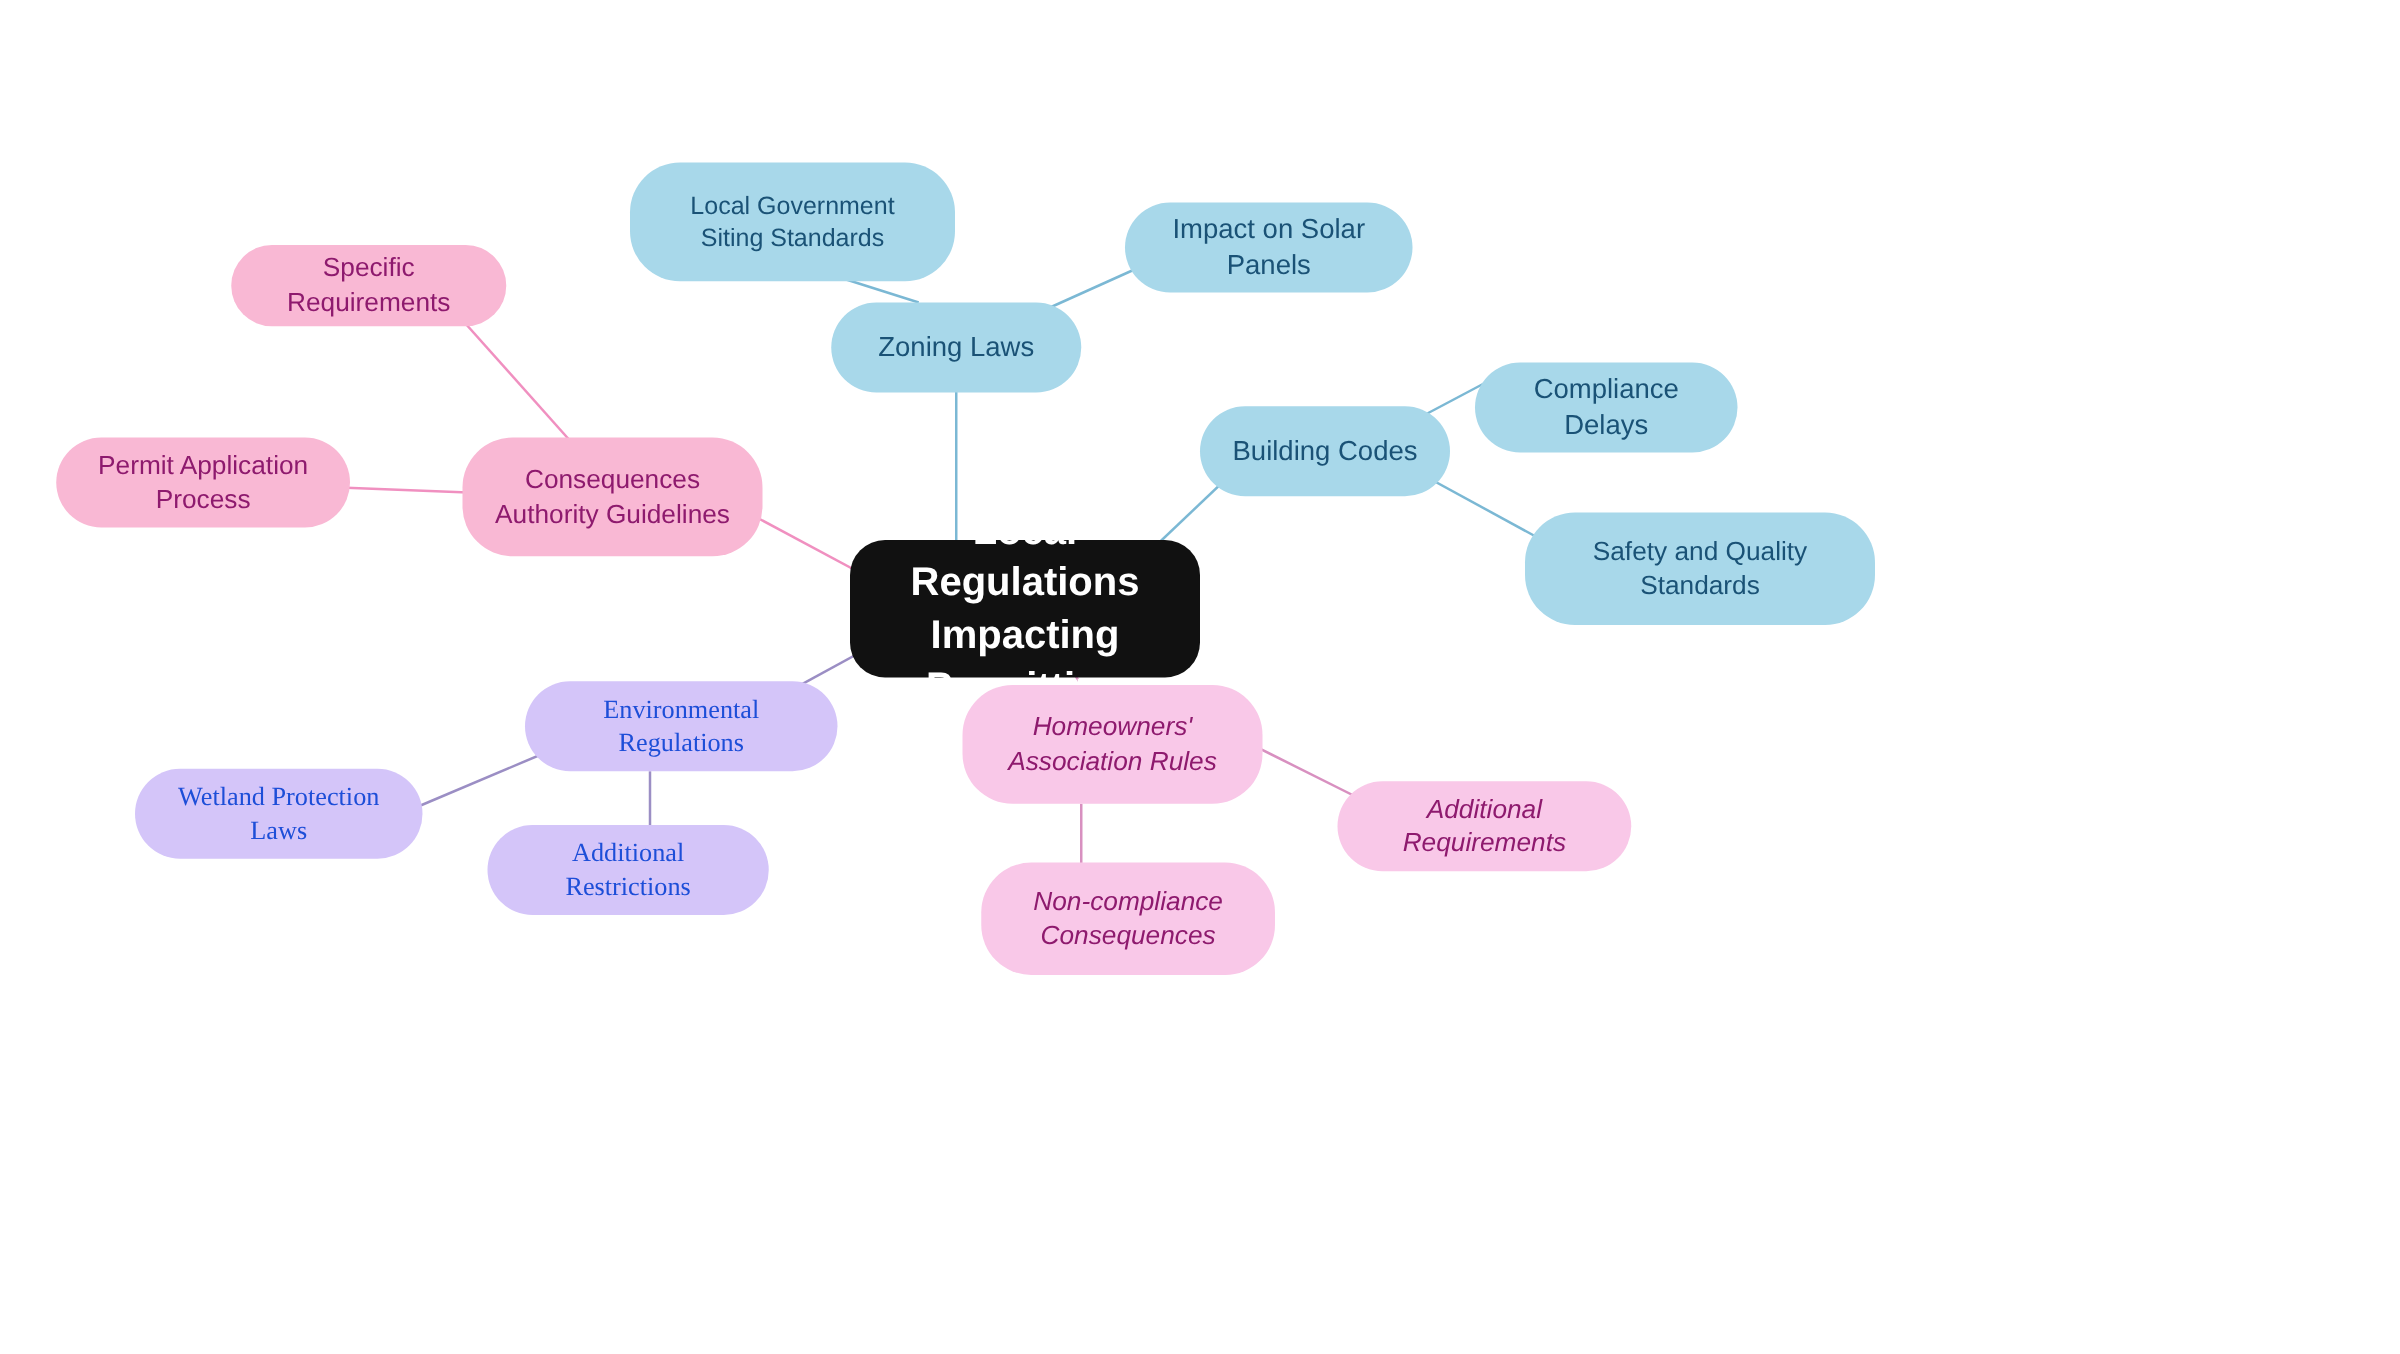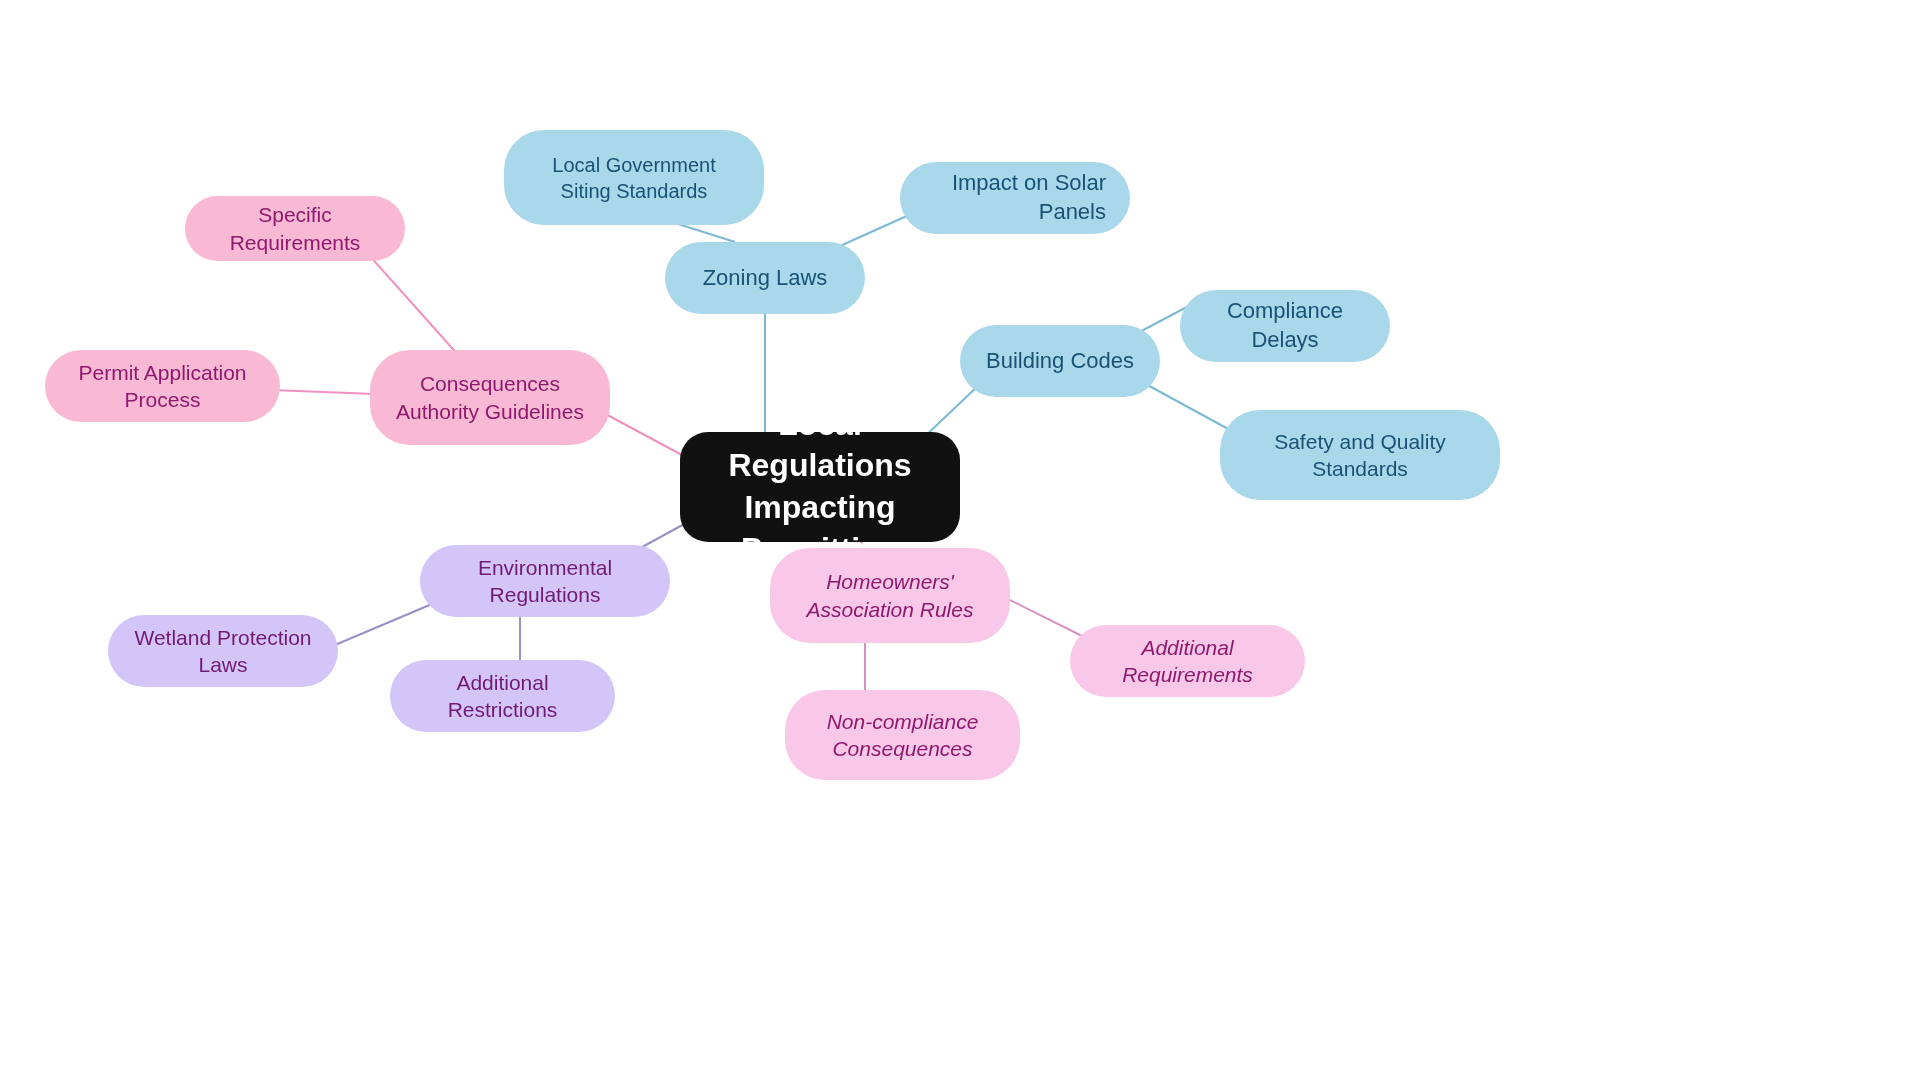--- a/index.html
+++ b/index.html
@@ -51,21 +51,22 @@
       color: #1a5276;
     }
 
     .node-pink {
       background: #f9b8d4;
       color: #8e1a6e;
     }
 
     .node-purple {
       background: #d4c5f9;
-      color: #701a75;
+      color: #1d4ed8;
+      font-family: Liberation Serif, serif;
     }
 
     .node-pink-light {
       background: #f9c8e8;
       color: #8e1a6e;
       font-style: italic;
     }
   </style>
 </head>
 <body>
@@ -102,21 +103,21 @@
 
   <line x1="990" y1="590" x2="1090" y2="640" stroke="#d890c0" stroke-width="2"></line>
 </svg>
 
 <div class="node node-center" style="left: 680px; top: 432px; width: 280px; height: 110px;">Local Regulations Impacting Permitting</div>
 
 <div class="node node-blue" style="left: 665px; top: 242px; width: 200px; height: 72px;">Zoning Laws</div>
 
 <div class="node node-blue" style="left: 504px; top: 130px; width: 260px; height: 95px; font-size: 20px;">Local Government Siting Standards</div>
 
-<div class="node node-blue" style="left: 900px; top: 162px; width: 230px; height: 72px; text-align: right;">Impact on Solar Panels</div>
+<div class="node node-blue" style="left: 900px; top: 162px; width: 230px; height: 72px;">Impact on Solar Panels</div>
 
 <div class="node node-blue" style="left: 960px; top: 325px; width: 200px; height: 72px;">Building Codes</div>
 
 <div class="node node-blue" style="left: 1180px; top: 258px; width: 210px; height: 72px; margin-top: 32px;">Compliance Delays</div>
 
 <div class="node node-blue" style="left: 1220px; top: 410px; width: 280px; height: 90px; font-size: 21px;">Safety and Quality Standards</div>
 
 <div class="node node-pink" style="left: 370px; top: 350px; width: 240px; height: 95px; font-size: 21px;">Consequences Authority Guidelines</div>
 
 <div class="node node-pink" style="left: 185px; top: 196px; width: 220px; height: 65px; font-size: 21px;">Specific Requirements</div>

